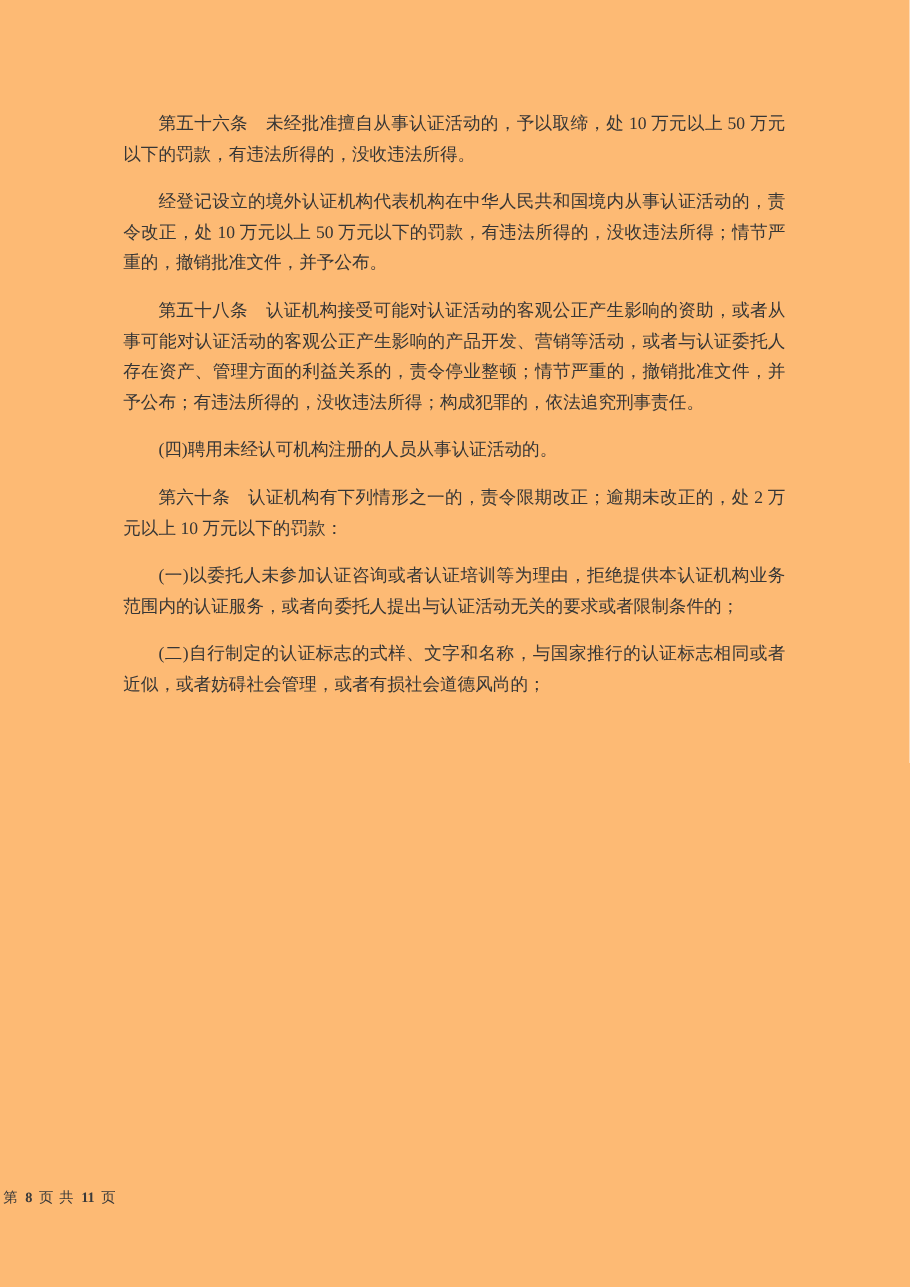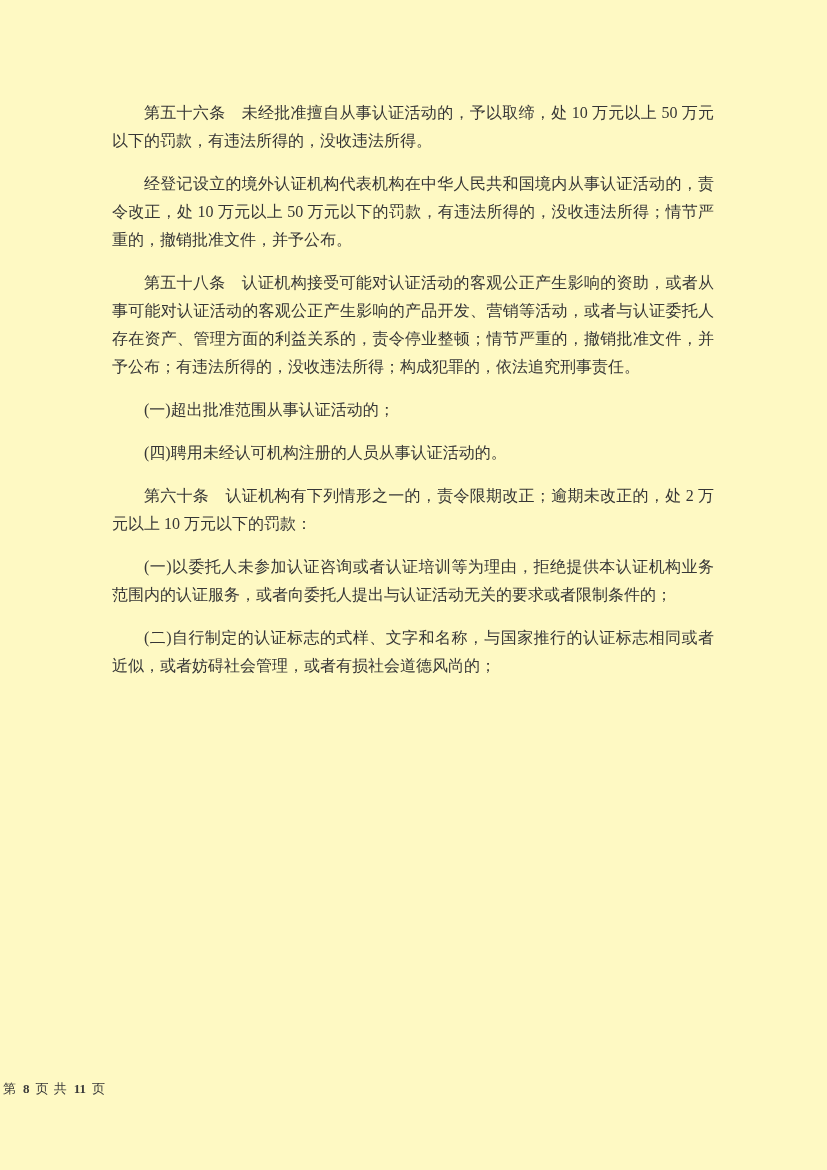--- a/index.html
+++ b/index.html
@@ -4,21 +4,21 @@
 <style>
   html, body {
     margin: 0;
     padding: 0;
     background: #ffffff;
   }
   .page {
     position: relative;
     width: 827px;
     height: 1170px;
-    background: #fef9c3;
+    background: #fdba74;
     overflow: hidden;
     font-family: "Liberation Serif", "DejaVu Serif", serif;
     color: #363636;
   }
   .doc-content {
     position: absolute;
     top: 99px;
     left: 112px;
     width: 602px;
   }
@@ -52,21 +52,20 @@
 </style>
 </head>
 <body>
 
 <div class="page">
 
   <div class="doc-content">
     <p class="doc-para">第五十六条　未经批准擅自从事认证活动的，予以取缔，处 10 万元以上 50 万元以下的罚款，有违法所得的，没收违法所得。</p>
     <p class="doc-para">经登记设立的境外认证机构代表机构在中华人民共和国境内从事认证活动的，责令改正，处 10 万元以上 50 万元以下的罚款，有违法所得的，没收违法所得；情节严重的，撤销批准文件，并予公布。</p>
     <p class="doc-para">第五十八条　认证机构接受可能对认证活动的客观公正产生影响的资助，或者从事可能对认证活动的客观公正产生影响的产品开发、营销等活动，或者与认证委托人存在资产、管理方面的利益关系的，责令停业整顿；情节严重的，撤销批准文件，并予公布；有违法所得的，没收违法所得；构成犯罪的，依法追究刑事责任。</p>
-    <p class="doc-para">(一)超出批准范围从事认证活动的；</p>
     <p class="doc-para">(四)聘用未经认可机构注册的人员从事认证活动的。</p>
     <p class="doc-para">第六十条　认证机构有下列情形之一的，责令限期改正；逾期未改正的，处 2 万元以上 10 万元以下的罚款：</p>
     <p class="doc-para">(一)以委托人未参加认证咨询或者认证培训等为理由，拒绝提供本认证机构业务范围内的认证服务，或者向委托人提出与认证活动无关的要求或者限制条件的；</p>
     <p class="doc-para">(二)自行制定的认证标志的式样、文字和名称，与国家推行的认证标志相同或者近似，或者妨碍社会管理，或者有损社会道德风尚的；</p>
   </div>
 
   <div class="page-footer">
     <span>第</span><span class="page-num">8</span><span>页 共</span><span class="page-num">11</span><span>页</span>
   </div>
 

